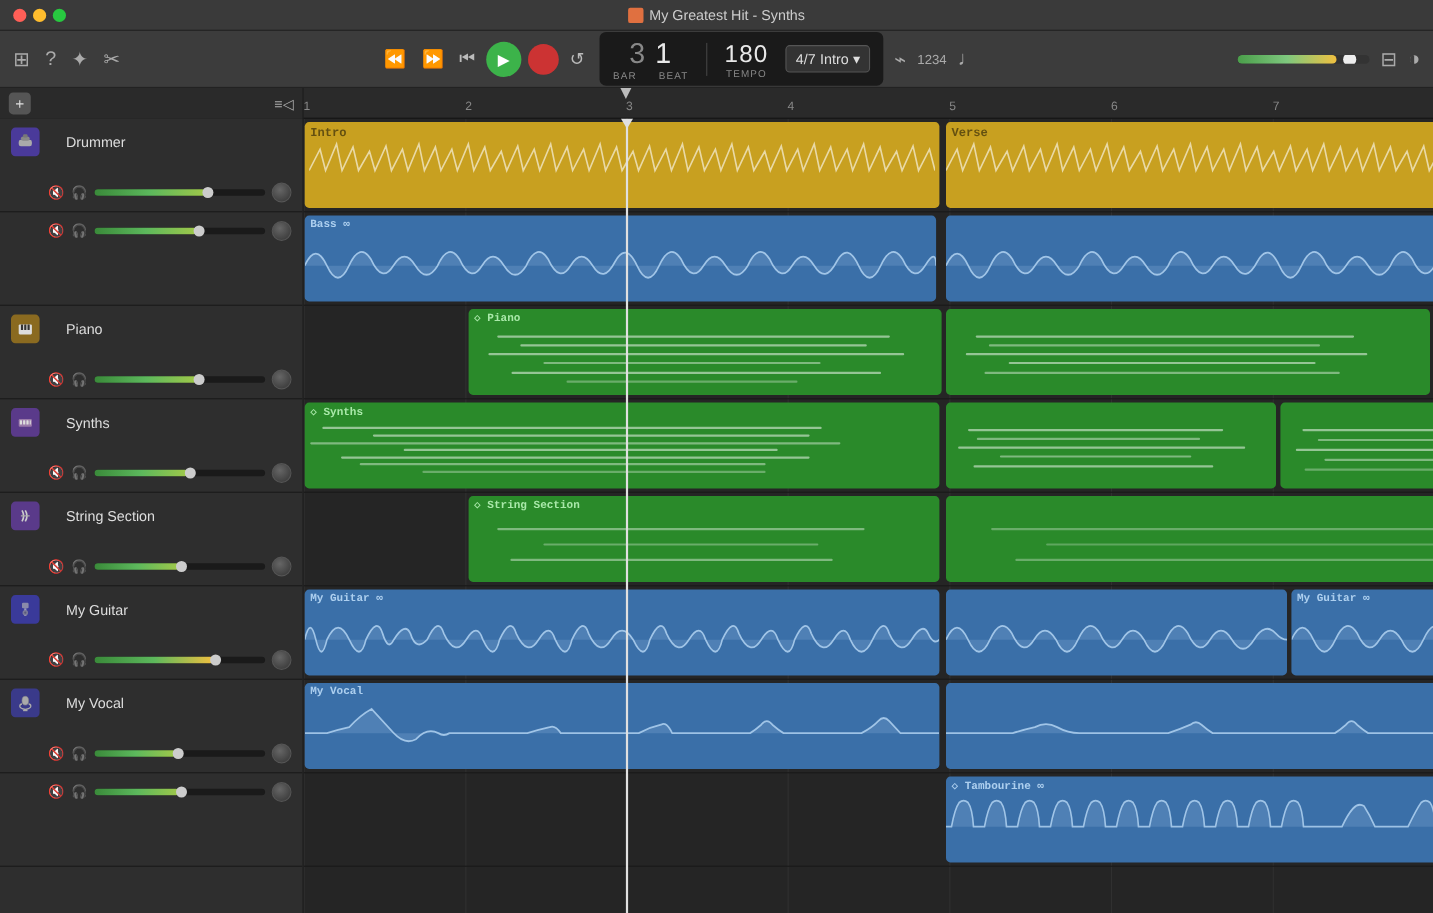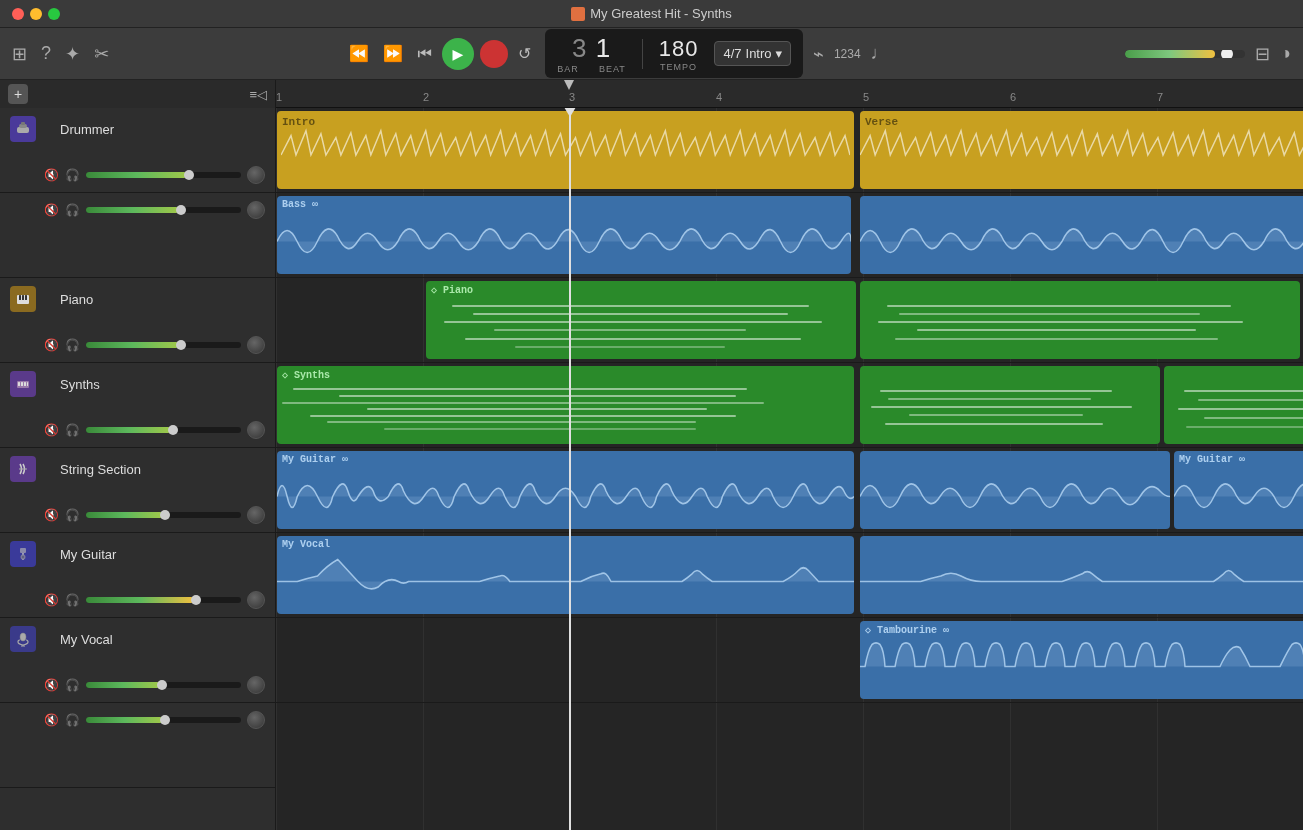--- a/index.html
+++ b/index.html
@@ -750,20 +750,37 @@
             <div style="position:absolute;height:2px;background:rgba(255,255,255,0.5);width:80%;top:10%;left:5%;border-radius:1px;"></div>
             <div style="position:absolute;height:2px;background:rgba(255,255,255,0.4);width:65%;top:28%;left:10%;border-radius:1px;"></div>
             <div style="position:absolute;height:2px;background:rgba(255,255,255,0.5);width:85%;top:44%;left:3%;border-radius:1px;"></div>
             <div style="position:absolute;height:2px;background:rgba(255,255,255,0.4);width:60%;top:60%;left:12%;border-radius:1px;"></div>
             <div style="position:absolute;height:2px;background:rgba(255,255,255,0.3);width:70%;top:76%;left:6%;border-radius:1px;"></div>
           </div>
         </div>
 
       </div>
 
+      <div class="track-region-row">
+        <div class="region region-midi" style="left:150px;width:428px;">
+          <div class="region-label" style="color:rgba(200,255,200,0.9);">◇ String Section</div>
+          <div style="position:absolute;top:18px;bottom:5px;left:5px;right:5px;">
+            <div style="position:absolute;height:2px;background:rgba(255,255,255,0.4);width:80%;top:20%;left:5%;border-radius:1px;"></div>
+            <div style="position:absolute;height:2px;background:rgba(255,255,255,0.3);width:60%;top:45%;left:15%;border-radius:1px;"></div>
+            <div style="position:absolute;height:2px;background:rgba(255,255,255,0.4);width:70%;top:70%;left:8%;border-radius:1px;"></div>
+          </div>
+        </div>
+        <div class="region region-midi" style="left:584px;width:730px;">
+          <div style="position:absolute;top:18px;bottom:5px;left:5px;right:5px;">
+            <div style="position:absolute;height:2px;background:rgba(255,255,255,0.3);width:70%;top:20%;left:5%;border-radius:1px;"></div>
+            <div style="position:absolute;height:2px;background:rgba(255,255,255,0.25);width:50%;top:45%;left:12%;border-radius:1px;"></div>
+            <div style="position:absolute;height:2px;background:rgba(255,255,255,0.3);width:65%;top:70%;left:8%;border-radius:1px;"></div>
+          </div>
+        </div>
+      </div>
 
       <div class="track-region-row">
         <div class="region region-audio" style="left:1px;width:577px;">
           <div class="region-label" style="color:rgba(200,230,255,0.9);">My Guitar ∞</div>
           <div style="position:absolute;top:18px;bottom:5px;left:0;right:0;overflow:hidden;">
             <svg width="100%" height="100%" viewBox="0 0 570 50" preserveAspectRatio="none">
               <path d="M0,25 Q5,5 10,25 Q15,45 20,25 Q30,5 40,25 Q50,45 55,25 Q65,5 70,20 Q75,35 80,25 Q90,10 95,20 Q100,35 110,25 Q120,5 125,20 Q135,40 145,25 Q155,10 160,25 Q170,45 175,25 Q185,5 190,20 Q200,40 210,25 Q220,10 225,25 Q235,45 240,25 Q250,5 255,20 Q265,40 275,25 Q285,10 295,25 Q305,45 310,25 Q320,5 325,20 Q335,40 345,25 Q355,10 360,25 Q370,45 375,25 Q385,5 390,20 Q400,40 410,25 Q420,10 425,25 Q435,45 440,25 Q450,5 455,20 Q465,40 475,25 Q485,10 490,25 Q500,45 510,25 Q520,5 525,20 Q535,40 545,25 Q555,10 560,20 Q565,30 570,25" stroke="rgba(200,230,255,0.7)" stroke-width="1.5" fill="rgba(200,230,255,0.15)"></path>
             </svg>
           </div>
         </div>

